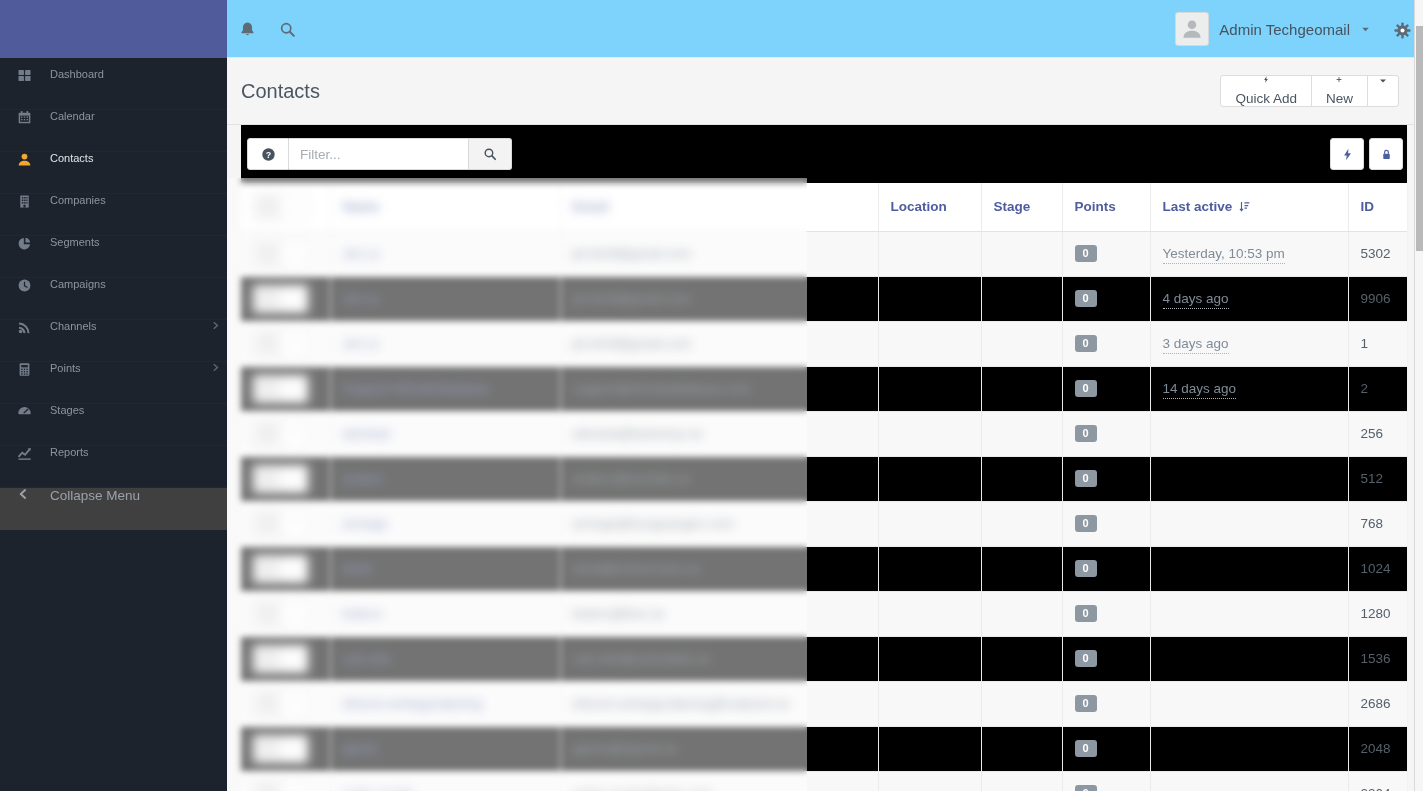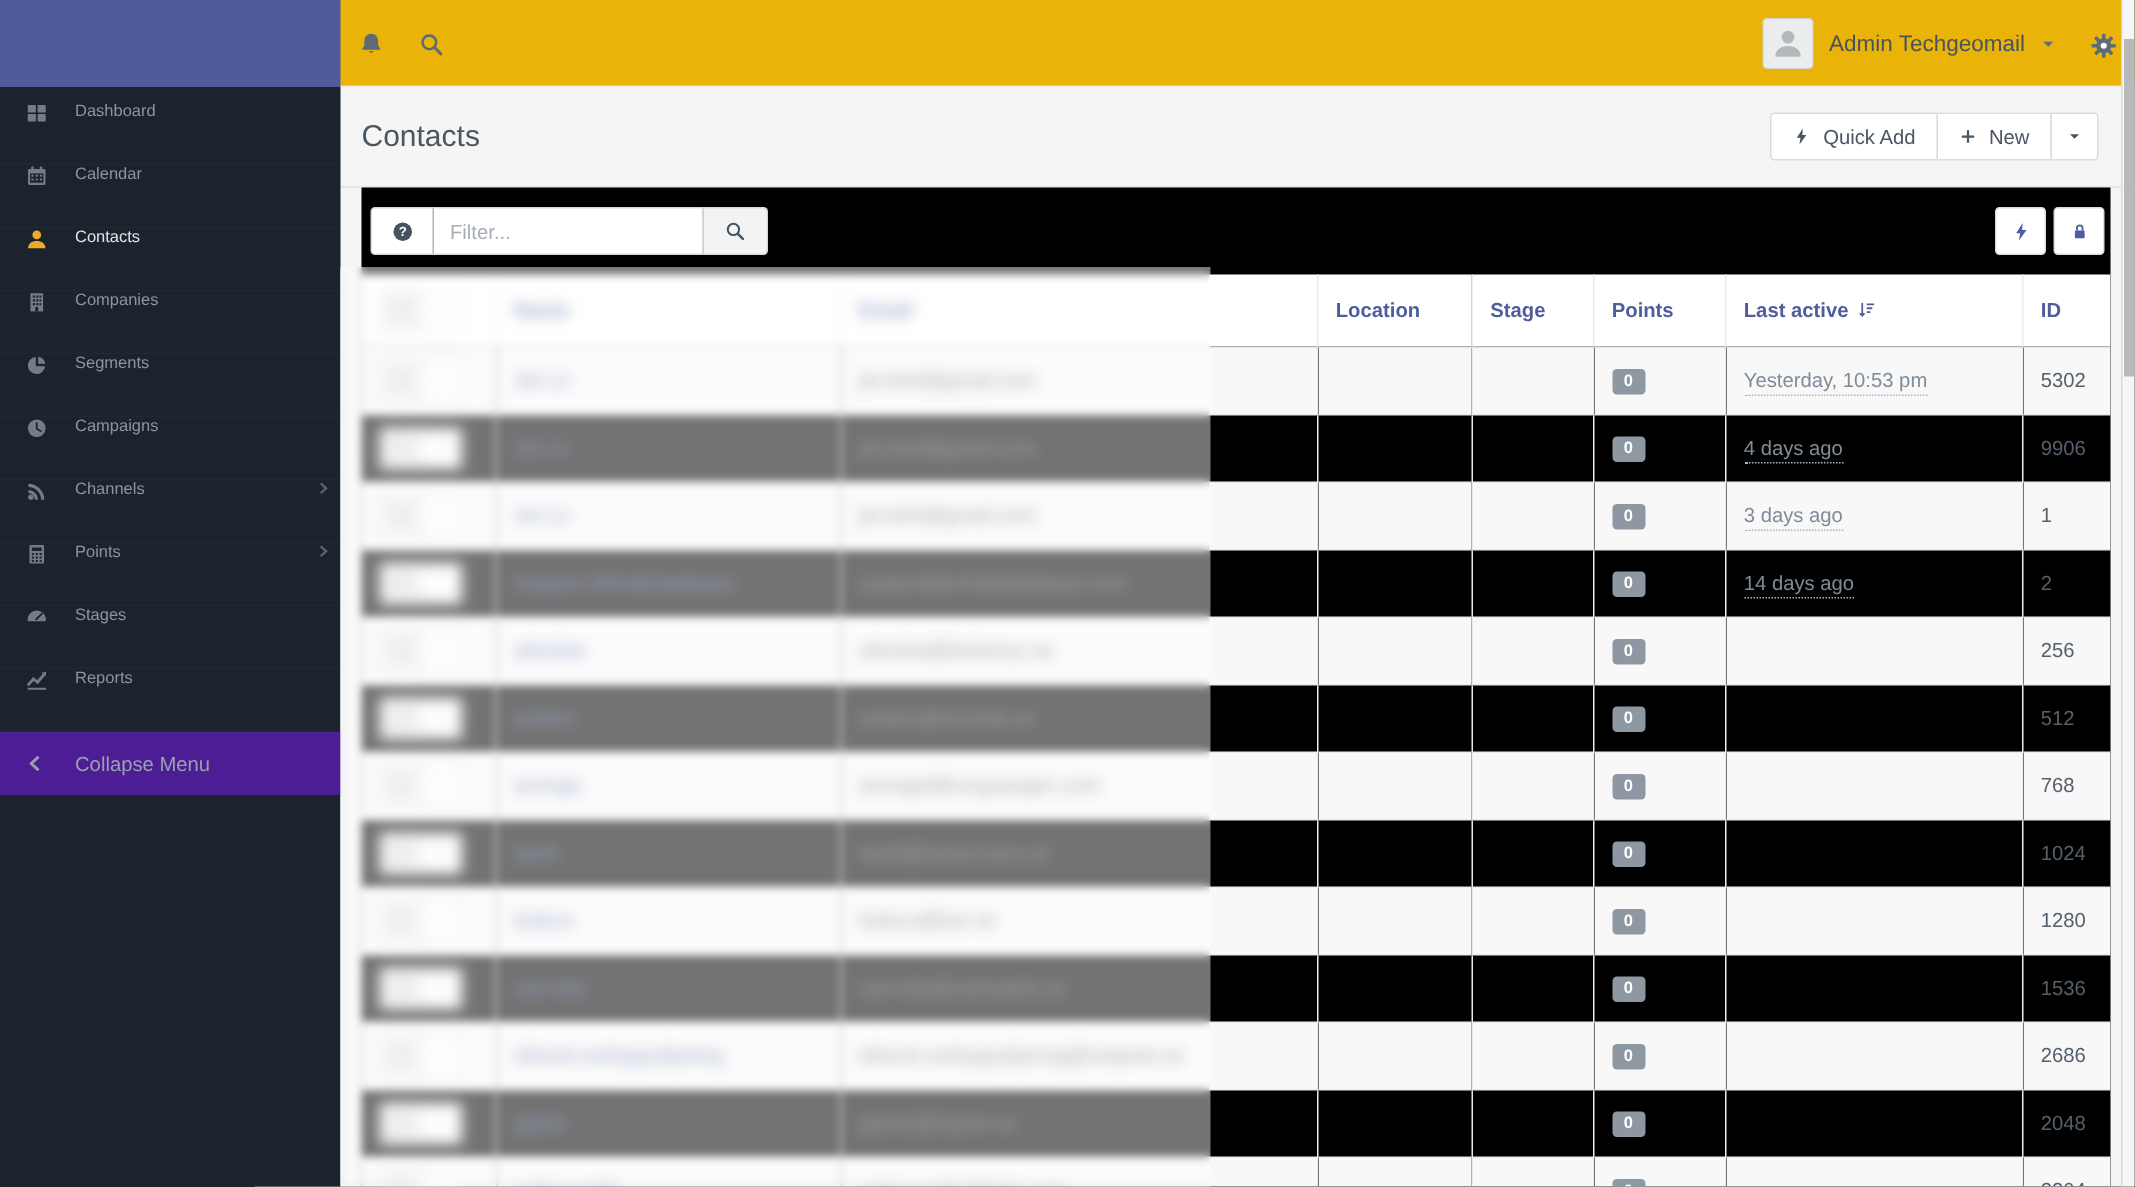--- a/index.html
+++ b/index.html
@@ -6,21 +6,21 @@
   html,body { width:1423px; height:791px; }
   body {
     position:relative; overflow:hidden; background:#f5f5f5;
     font-family:"Liberation Sans","DejaVu Sans",sans-serif;
     color:#4a5662; font-size:14px;
   }
   svg { display:block; }
 
   
   .topbar { position:absolute; left:0; top:0; width:1423px; height:58px;
-    background:#eab308; border-bottom:1px solid #e7e7e7; z-index:5; }
+    background:#7dd3fc; border-bottom:1px solid #e7e7e7; z-index:5; }
   .brand-block { position:absolute; left:0; top:0; width:227px; height:58px; background:#4f5b9b; }
   .top-iconbtn { position:absolute; top:15px; width:28px; height:28px; border:none; background:transparent;
     color:#5d6b77; cursor:pointer; display:flex; align-items:center; justify-content:center; }
   .top-iconbtn svg { width:17px; height:17px; }
   .btn-bell { left:233px; }
   .btn-gsearch { left:273px; }
   .btn-gear { left:1388px; top:16px; }
   .user-menu { position:absolute; right:52px; top:12px; height:34px; display:flex; align-items:center;
     gap:10px; cursor:pointer; }
   .avatar { width:34px; height:34px; background:#eceded; border:1px solid #d8d8d8; border-radius:3px;
@@ -32,34 +32,34 @@
   
   .sidebar { position:absolute; left:0; top:58px; width:227px; height:733px; background:#1d232c;
     z-index:5; padding-top:10px; }
   .nav-item { height:42px; display:flex; padding:0 6px 0 17px; cursor:pointer;
     color:#8b95a0; font-size:11px; border-bottom:1px solid rgba(255,255,255,0.025); }
   .nav-icon { width:15px; height:15px; color:#737d89; flex:0 0 auto; }
   .nav-label { margin-left:18px; flex:1 1 auto; }
   .nav-chevron { width:11px; height:11px; color:#5a London6470; color:#5a6470; }
   .nav-item.active .nav-icon { color:#f0a92e; }
   .nav-item.active .nav-label { color:#e0e4e9; }
-  .collapse-item { height:42px; background:#4c1d95; display:flex; align-items:center;
+  .collapse-item { height:42px; background:#404040; display:flex; 
     padding:0 14px 0 17px; color:#99a1ab; font-size:13.5px; cursor:pointer; }
   .collapse-item svg { width:12px; height:12px; }
   .collapse-item span { margin-left:21px; }
 
   
   .content { position:absolute; left:227px; top:58px; width:1196px; height:733px; background:#f5f5f5; }
   .page-header { height:67px; display:flex; align-items:center; padding:0 24px 0 14px;
     border-bottom:1px solid #e2e2e2; }
   .page-title { font-size:20px; font-weight:400; color:#4a5662; flex:1 1 auto; }
   .btn-group { display:inline-flex; }
   .btn { height:32px; border:1px solid #dcdcdc; background:#fff; border-radius:3px; font-size:13.5px;
     color:#4a5662; padding:0 14px; display:inline-flex; align-items:center; gap:8px; cursor:pointer;
-    font-family:inherit; }
+    font-family:inherit;flex-direction:column; }
   .btn svg { width:12px; height:12px; color:#47535f; }
   .btn-group .btn { border-radius:0; margin-left:-1px; }
   .btn-group .btn:first-child { border-radius:3px 0 0 3px; margin-left:0; }
   .btn-group .btn:last-child { border-radius:0 3px 3px 0; }
   .btn.caret-only { padding:0 10px; }
   .btn.caret-only svg { width:10px; height:10px; }
 
   
   .panel { position:absolute; left:14px; top:67px; width:1166px; height:666px; background:#000000;
     box-shadow:0 1px 2px rgba(0,0,0,0.04); overflow:hidden; }

